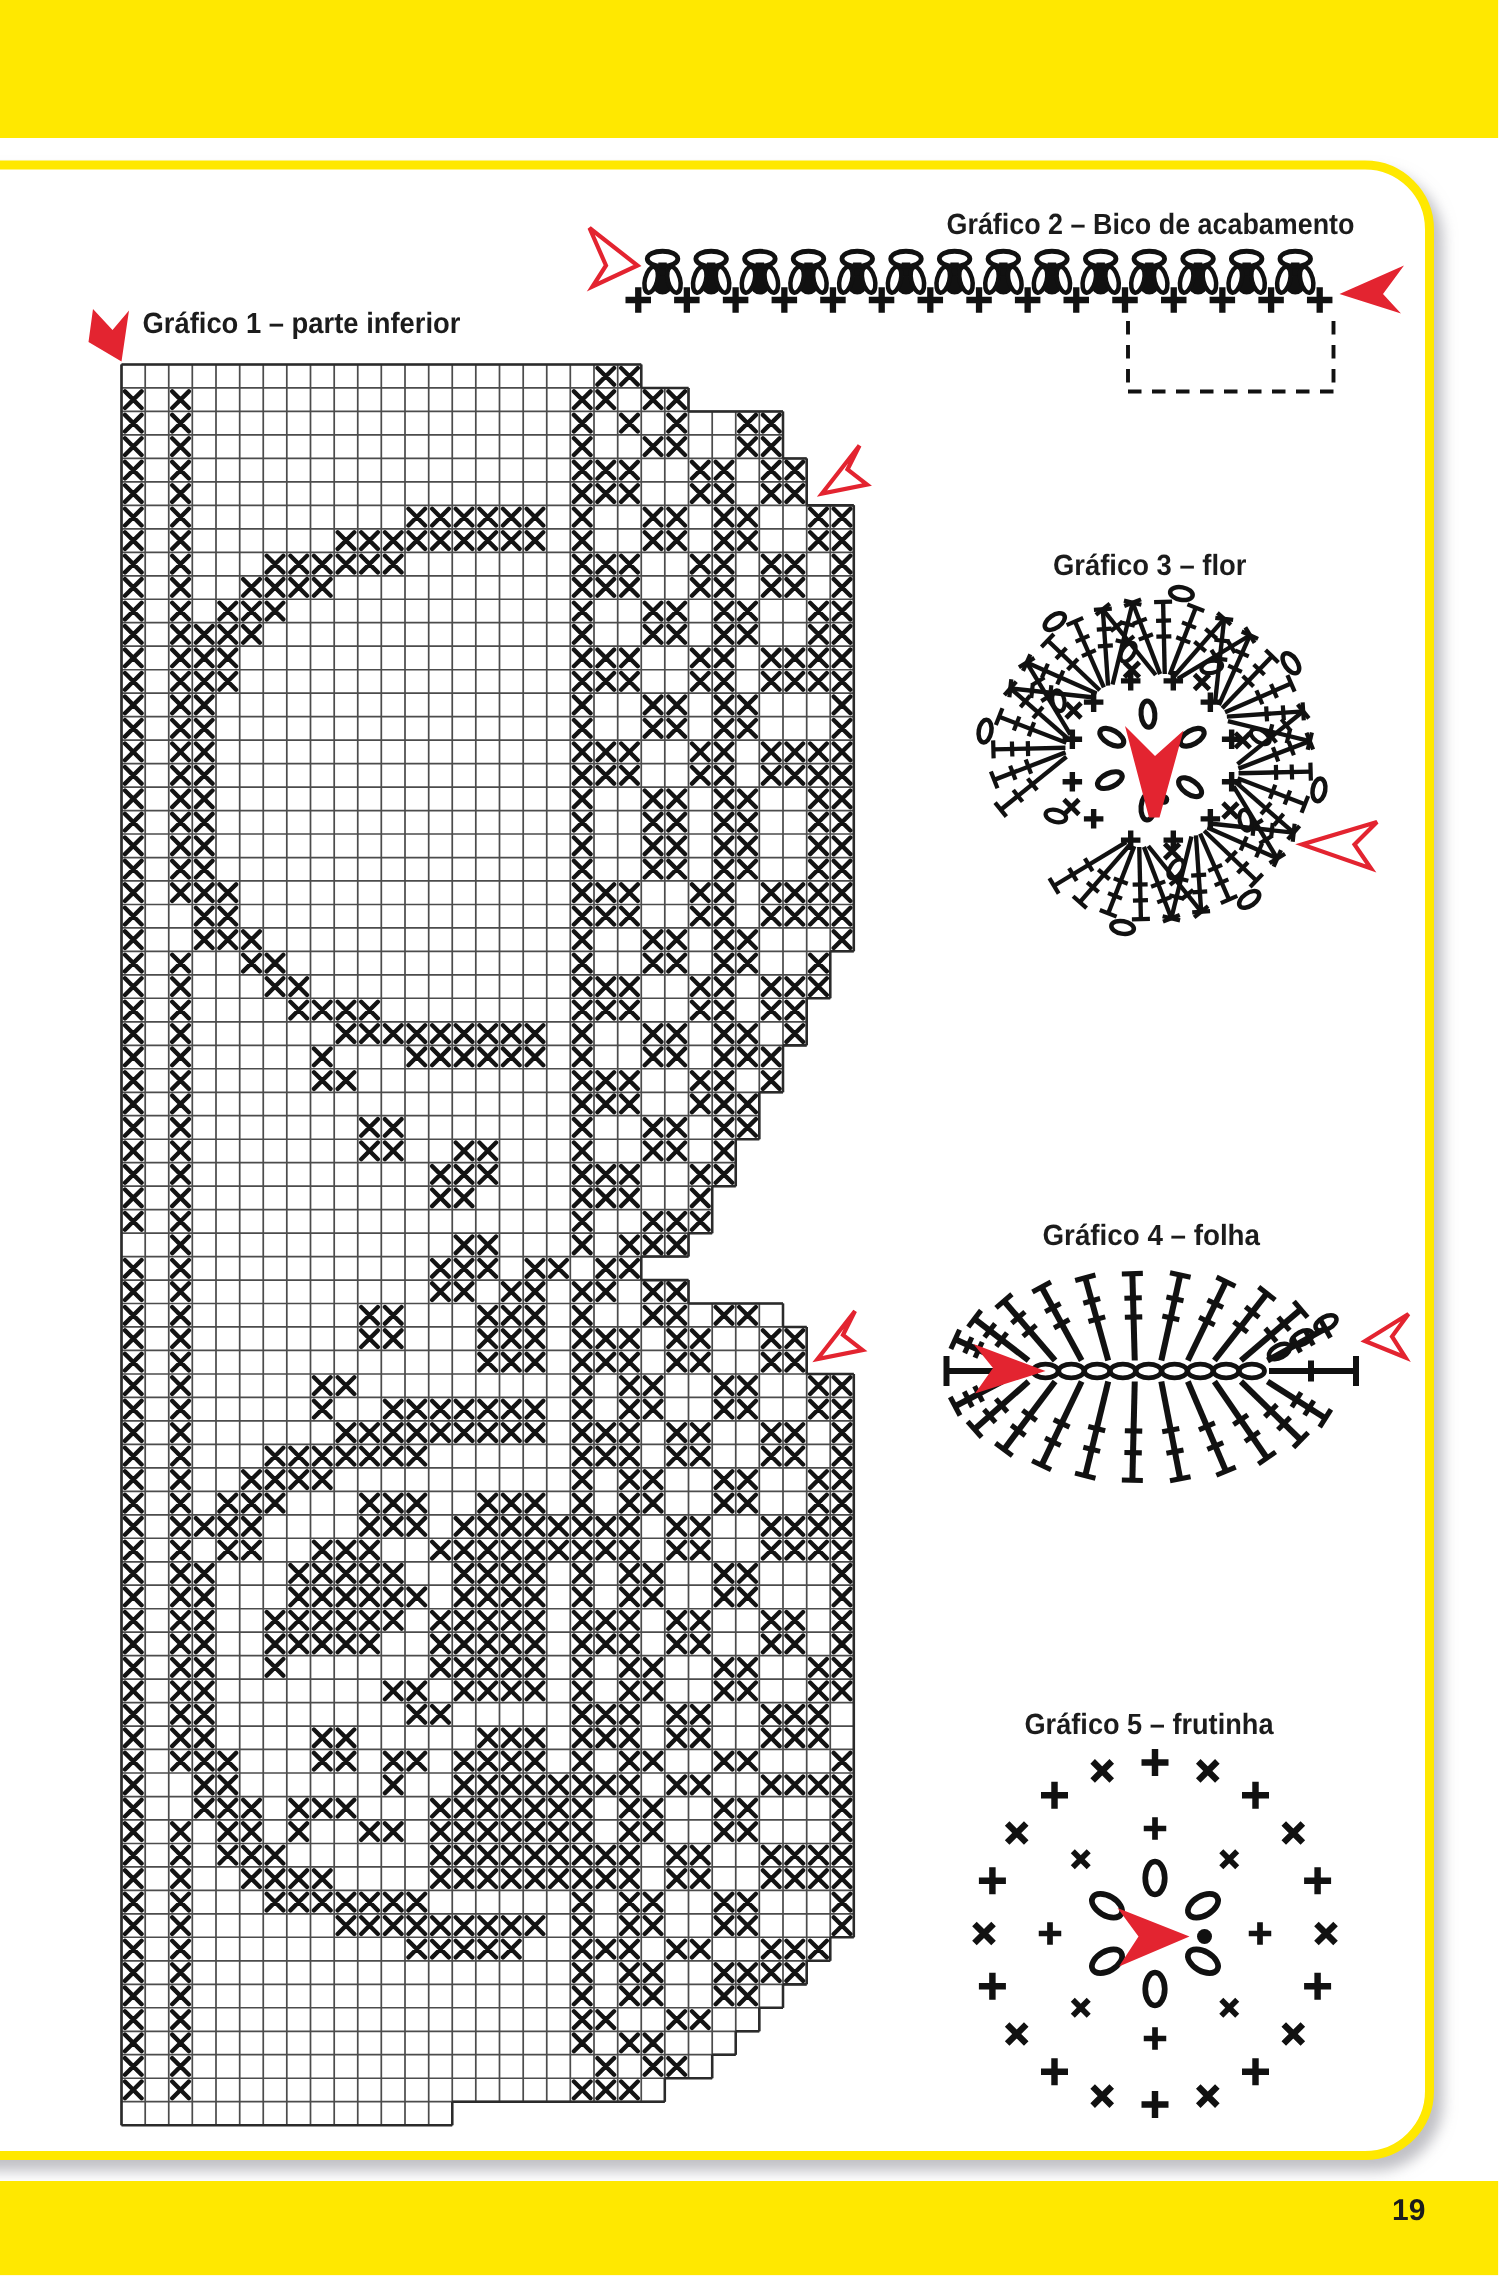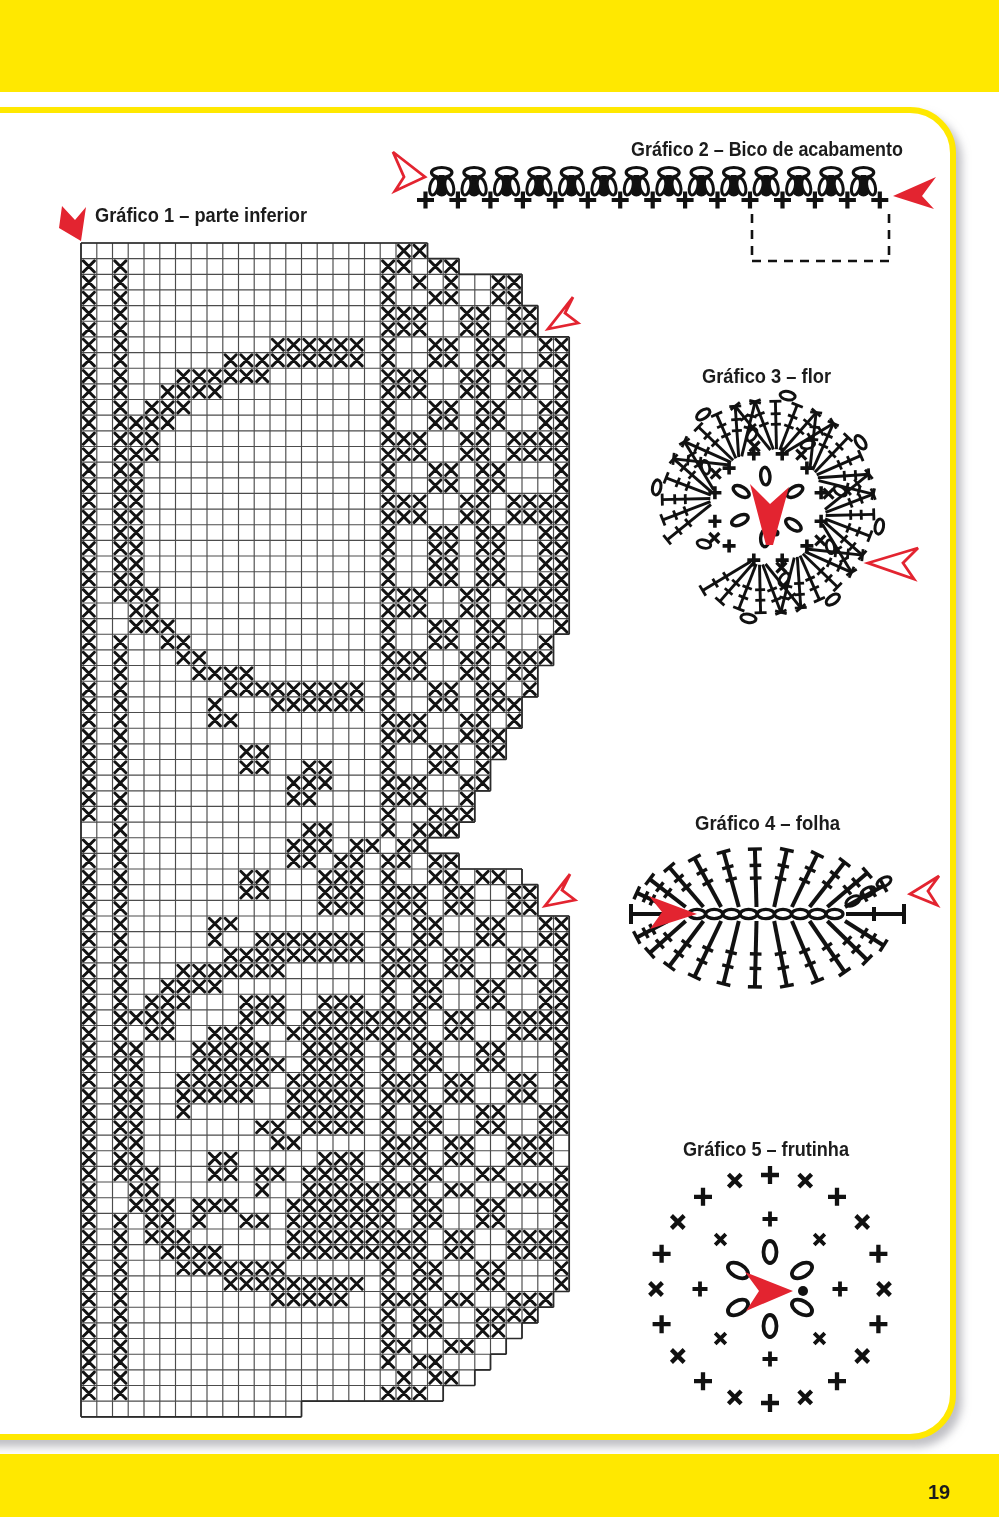--- a/index.html
+++ b/index.html
@@ -7,21 +7,21 @@
 </style></head>
 <body>
 <div id="page">
 
 <div style="position:absolute;left:0;top:0;width:999px;height:92px;background:#ffe800;"></div>
 
 <div style="position:absolute;left:-60px;top:107px;width:1004px;height:1321px;background:#fff;border:6px solid #ffe800;border-radius:46px;box-shadow:6px 7px 9px rgba(140,140,150,0.55);"></div>
 
 <div style="position:absolute;left:0;top:1454px;width:999px;height:63px;background:#ffe800;"></div>
 
-<div class="lbl" style="left:928px;top:1463px;font-size:20px;margin-top:18px;">19</div>
+<div class="lbl" style="left:928px;top:1463px;font-size:20px;">19</div>
 
 <svg width="999" height="1517" viewBox="0 0 999 1517" style="position:absolute;left:0;top:0;">
 
 <text x="95" y="222" font-family="Liberation Sans, sans-serif" font-size="19.5" font-weight="bold" fill="#1c1c1c" textLength="212" lengthAdjust="spacingAndGlyphs">Gráfico 1 – parte inferior</text>
 
 <text x="631" y="156" font-family="Liberation Sans, sans-serif" font-size="19.5" font-weight="bold" fill="#1c1c1c" textLength="272" lengthAdjust="spacingAndGlyphs">Gráfico 2 – Bico de acabamento</text>
 
 <text x="702" y="383" font-family="Liberation Sans, sans-serif" font-size="19.5" font-weight="bold" fill="#1c1c1c" textLength="129" lengthAdjust="spacingAndGlyphs">Gráfico 3 – flor</text>
 
 <text x="695" y="830" font-family="Liberation Sans, sans-serif" font-size="19.5" font-weight="bold" fill="#1c1c1c" textLength="145" lengthAdjust="spacingAndGlyphs">Gráfico 4 – folha</text>

